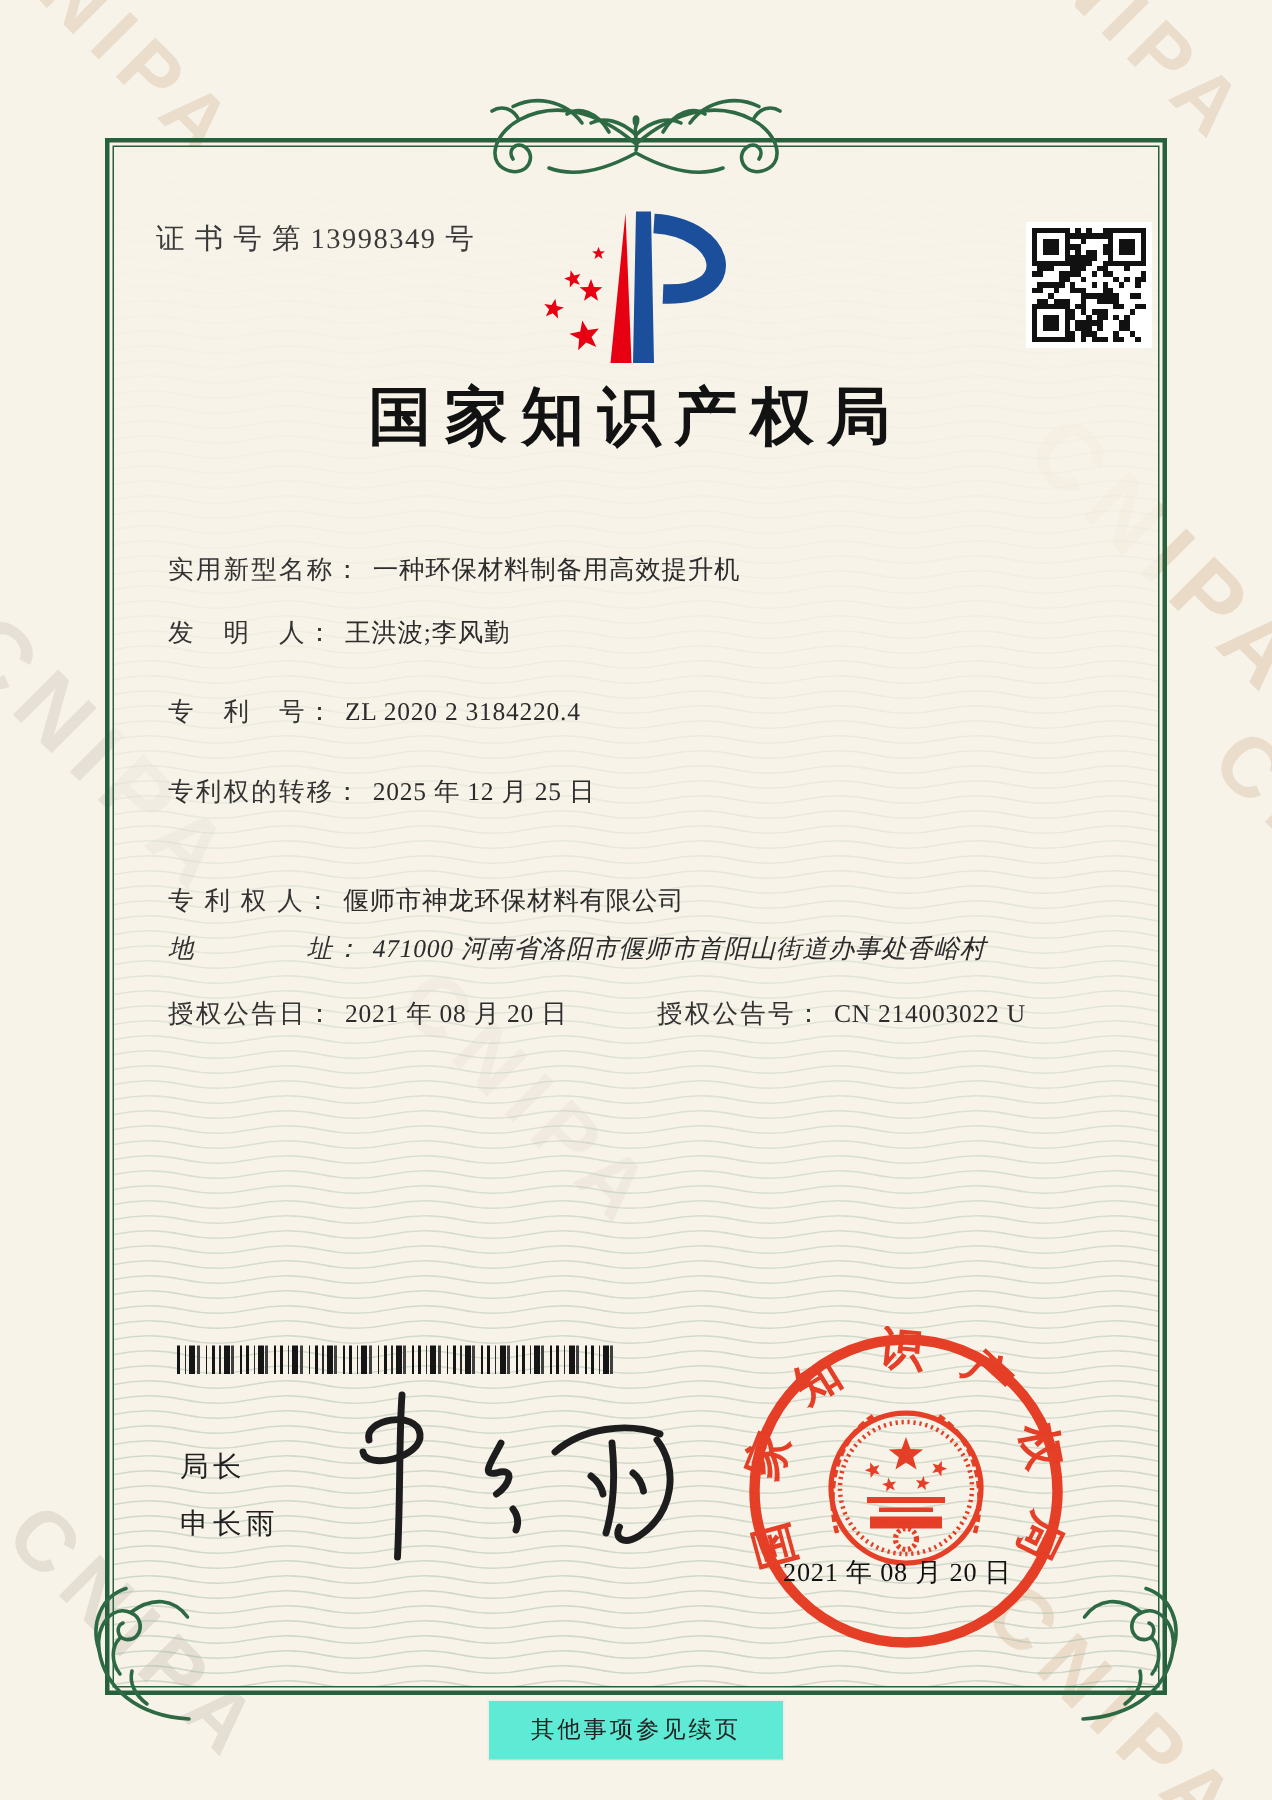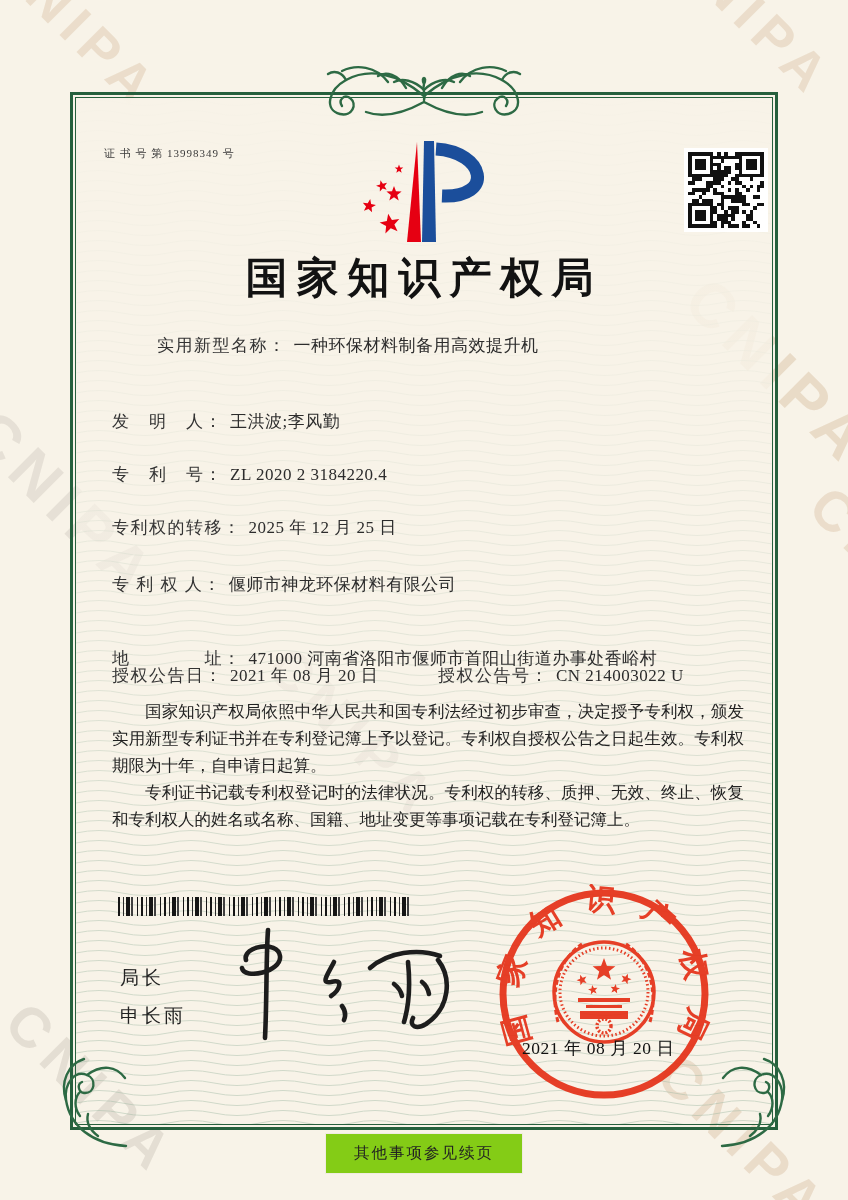--- a/index.html
+++ b/index.html
@@ -50,36 +50,36 @@
   
   .orn-top{position:absolute;left:284px;top:56px;z-index:3;}
   .orn-corner{position:absolute;z-index:3;}
   .orn-bl{left:50px;top:1056px;}
   .orn-br{left:714px;top:1056px;transform:scaleX(-1);}
 
   
   .content{position:absolute;inset:0;z-index:2;}
   .abs{position:absolute;}
 
-  .cert-no{left:104px;top:146px;font-size:11px;letter-spacing:1px;color:#3a3a3a;}
+  .cert-no{left:104px;top:146px;font-size:19px;letter-spacing:1px;color:#3a3a3a;}
 
   .logo{left:341px;top:136px;}
   .qr-box{left:684px;top:148px;width:84px;height:84px;background:#fff;padding:0;}
   .qr-box svg{display:block;margin:4px;width:76px;height:76px;}
 
   .title{
     left:0;right:0;top:250px;text-align:center;
     font-size:42px;font-weight:bold;letter-spacing:9px;color:#121212;
   }
 
   .row{left:112px;font-size:17px;color:#333;white-space:nowrap;}
   .row .lab{letter-spacing:1.5px;color:#333;}
   .row .val{margin-left:7px;letter-spacing:0.5px;color:#2c2c2c;}
-  .r0{top:334px;margin-left:45px;} .r1{top:410px;} .r2{top:463px;}
-  .r3{top:516px;} .r4{top:573px;} .r5{top:647px;}
+  .r0{top:368px;} .r1{top:410px;} .r2{top:463px;}
+  .r3{top:516px;} .r4{top:589px;} .r5{top:621px;font-style:italic;}
   .r6a{top:664px;left:112px;} .r6b{top:664px;left:438px;}
 
   .body-text{
     left:112px;top:699px;width:632px;
     font-size:16.5px;line-height:1.63;color:#222;
     text-align:justify;
   }
   .body-text p{margin:0;text-indent:2em;}
 
   .barcode{
@@ -98,21 +98,21 @@
 
   .seal{left:494px;top:884px;}
   .seal-date{
     left:522px;top:1036px;width:190px;
     font-size:17.5px;letter-spacing:0.5px;color:#111;white-space:nowrap;
   }
 
   .page-no{left:0;right:0;top:1083px;text-align:center;font-size:15px;color:#333;letter-spacing:1px;}
   .note-box{
     left:50%;top:1134px;transform:translateX(-50%);
-    background:#84cc16;padding:9px 28px;
+    background:#5eead4;padding:9px 28px;
     font-size:15.5px;letter-spacing:2px;color:#222;
     box-shadow:0 0 0 1px rgba(0,0,0,0.03);
     white-space:nowrap;
   }
 </style>
 </head>
 <body>
 
 <div class="page">
 
@@ -449,24 +449,20 @@
       <span class="lab">地　　　　址：</span><span class="val">471000 河南省洛阳市偃师市首阳山街道办事处香峪村</span>
     </div>
 
     <div class="abs row r6a">
       <span class="lab">授权公告日：</span><span class="val">2021 年 08 月 20 日</span>
     </div>
     <div class="abs row r6b">
       <span class="lab">授权公告号：</span><span class="val">CN 214003022 U</span>
     </div>
 
-    <div class="abs body-text">
-      <p>国家知识产权局依照中华人民共和国专利法经过初步审查，决定授予专利权，颁发实用新型专利证书并在专利登记簿上予以登记。专利权自授权公告之日起生效。专利权期限为十年，自申请日起算。</p>
-      <p>专利证书记载专利权登记时的法律状况。专利权的转移、质押、无效、终止、恢复和专利权人的姓名或名称、国籍、地址变更等事项记载在专利登记簿上。</p>
-    </div>
 
     <div class="abs barcode"></div>
 
     <div class="abs signer-title">局长</div>
     <div class="abs signer-name">申长雨</div>
 
     <svg class="abs signature" width="250" height="118" viewBox="0 0 250 118">
       <g stroke="#1d1d1d" stroke-width="4.6" fill="none" stroke-linecap="round" stroke-linejoin="round">
         <path d="M56,4 C54,30 55,72 53,112"></path>
         <path d="M34,34 C30,20 66,14 68,30 C70,46 32,54 30,42"></path>

